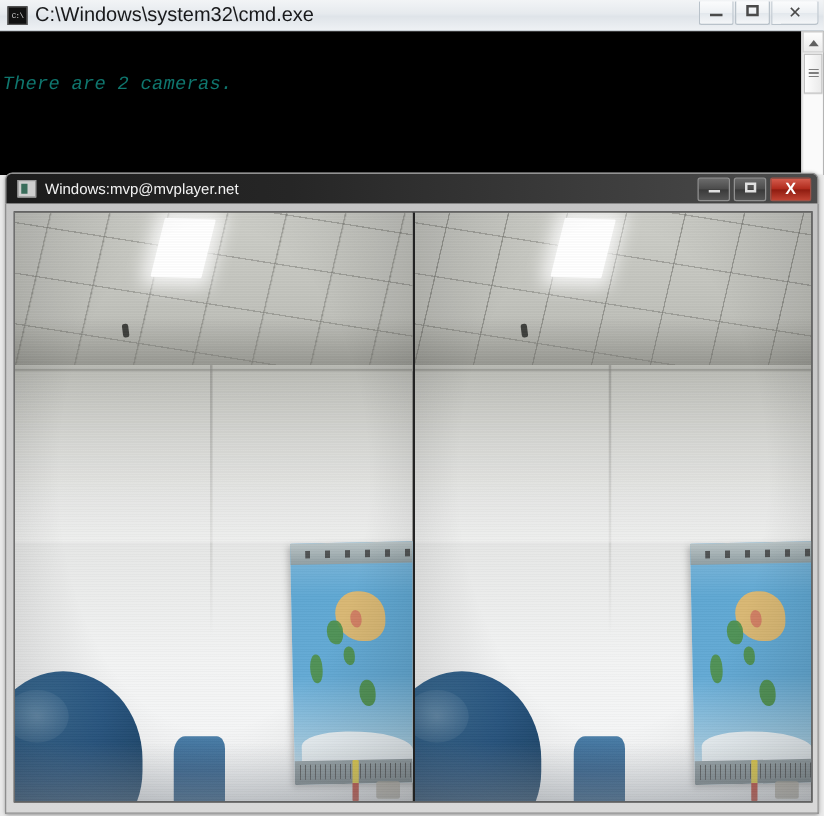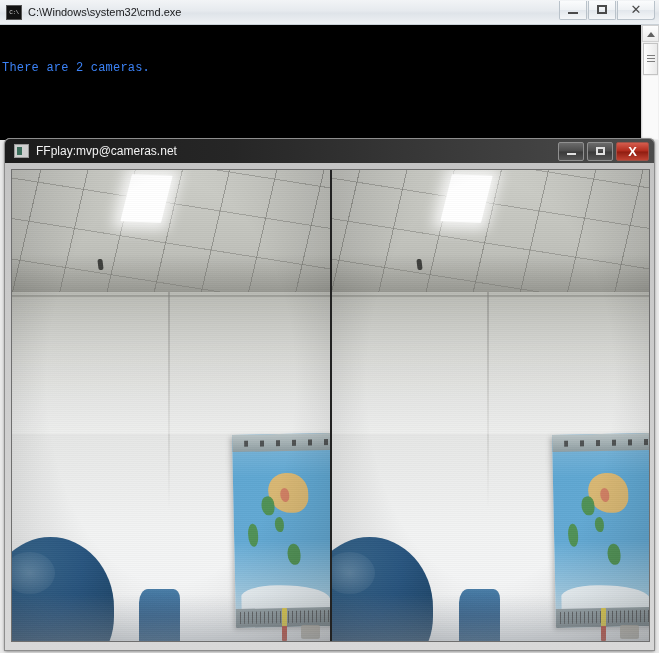--- a/index.html
+++ b/index.html
@@ -50,21 +50,21 @@
     font-size: 6px;
     color: #d8d8d8;
     line-height: 13px;
     text-align: center;
     overflow: hidden;
     letter-spacing: -0.5px;
   }
   #cmd-title-text {
     position: absolute;
     left: 28px; top: 4px;
-    font-size: 11px;
+    font-size: 16px;
     color: #18191b;
     line-height: 17px;
     white-space: nowrap;
   }
   .winbtn-light {
     position: absolute;
     top: 1px;
     width: 28px; height: 19px;
     background: linear-gradient(to bottom, #fbfcfd 0%, #eef1f4 50%, #e2e7ec 51%, #f4f6f8 100%);
     border: 1px solid #b9c2ca;
@@ -108,25 +108,26 @@
     width: 659px;
     height: 115px;
     background: #000000;
     overflow: hidden;
   }
   #cmd-text {
     position: absolute;
     left: 2px; top: 2px;
     width: 632px;
     font-family: "Liberation Mono", "DejaVu Sans Mono", monospace;
-    font-size: 12px;
+    font-size: 15px;
     line-height: 16.4px;
-    color: #3b82f6;
+    color: #0f766e;
     white-space: pre;
     letter-spacing: 0.2px;
+    font-style: italic;
   }
   .cmd-line { display: block; height: 16.4px; }
 
   
   #cmd-scrollbar {
     position: absolute;
     left: 641px; top: 25px;
     width: 18px; height: 115px;
     background: #f0f0f0;
     border-left: 1px solid #d7d7d7;
@@ -466,21 +467,21 @@
     <div id="cmd-scroll-thumb"></div>
     <div id="cmd-scroll-track"></div>
   </div>
 
 </div>
 
 <div id="ffplay-window">
 
   <div id="ffplay-titlebar">
     <div id="ffplay-icon"></div>
-    <div id="ffplay-title-text">FFplay:mvp@cameras.net</div>
+    <div id="ffplay-title-text">Windows:mvp@mvplayer.net</div>
 
     <div id="ffplay-min" class="winbtn-dark">
       <span class="glyph-min-d"></span>
     </div>
     <div id="ffplay-max" class="winbtn-dark">
       <span class="glyph-max-d"></span>
     </div>
     <div id="ffplay-close" class="winbtn-dark">
       <span class="glyph-x-d">X</span>
     </div>

